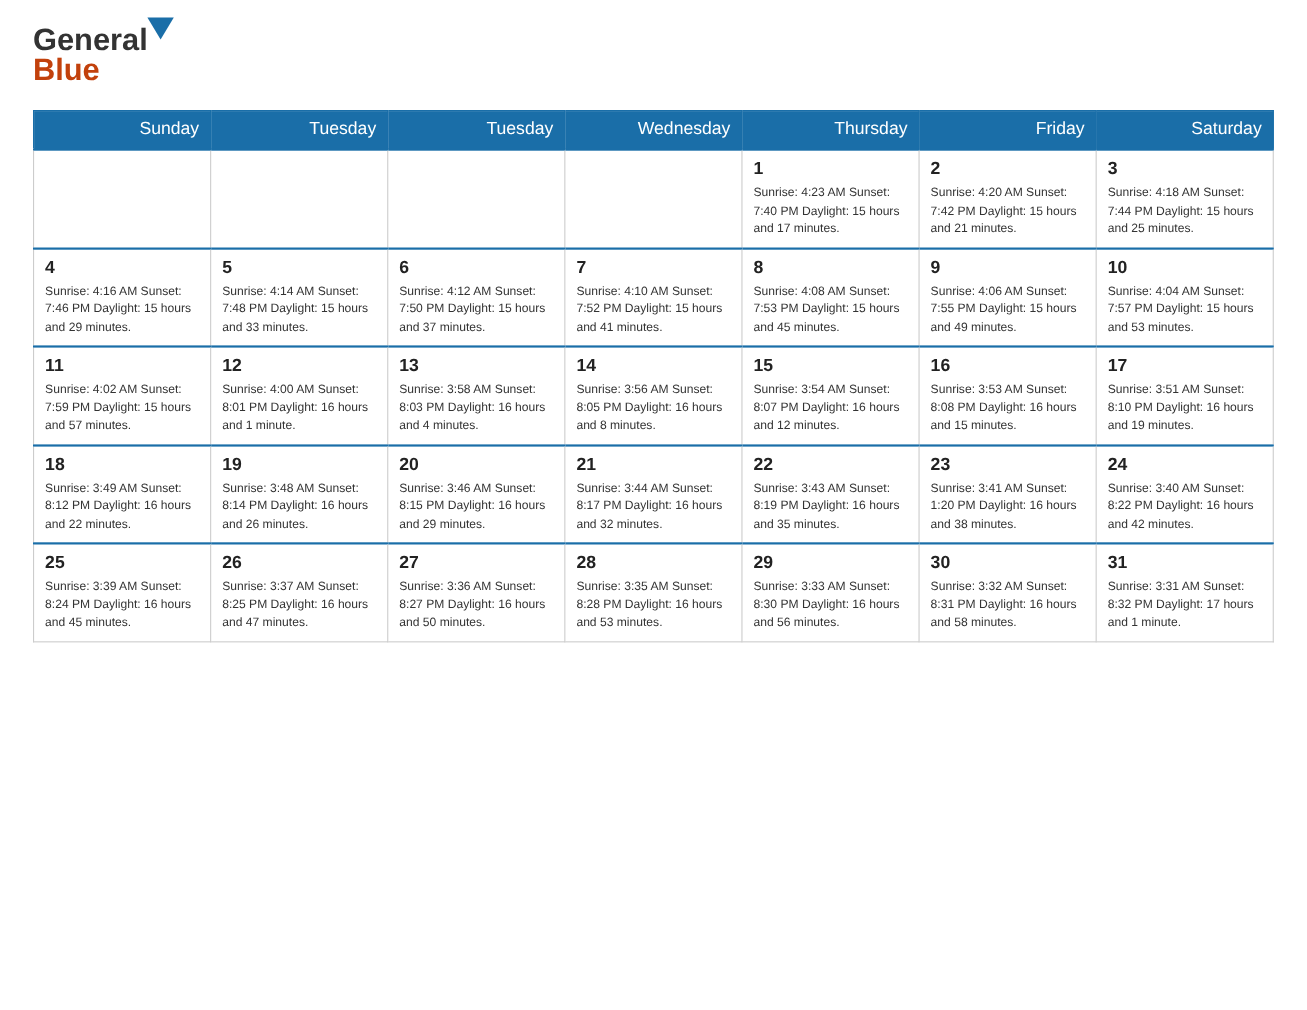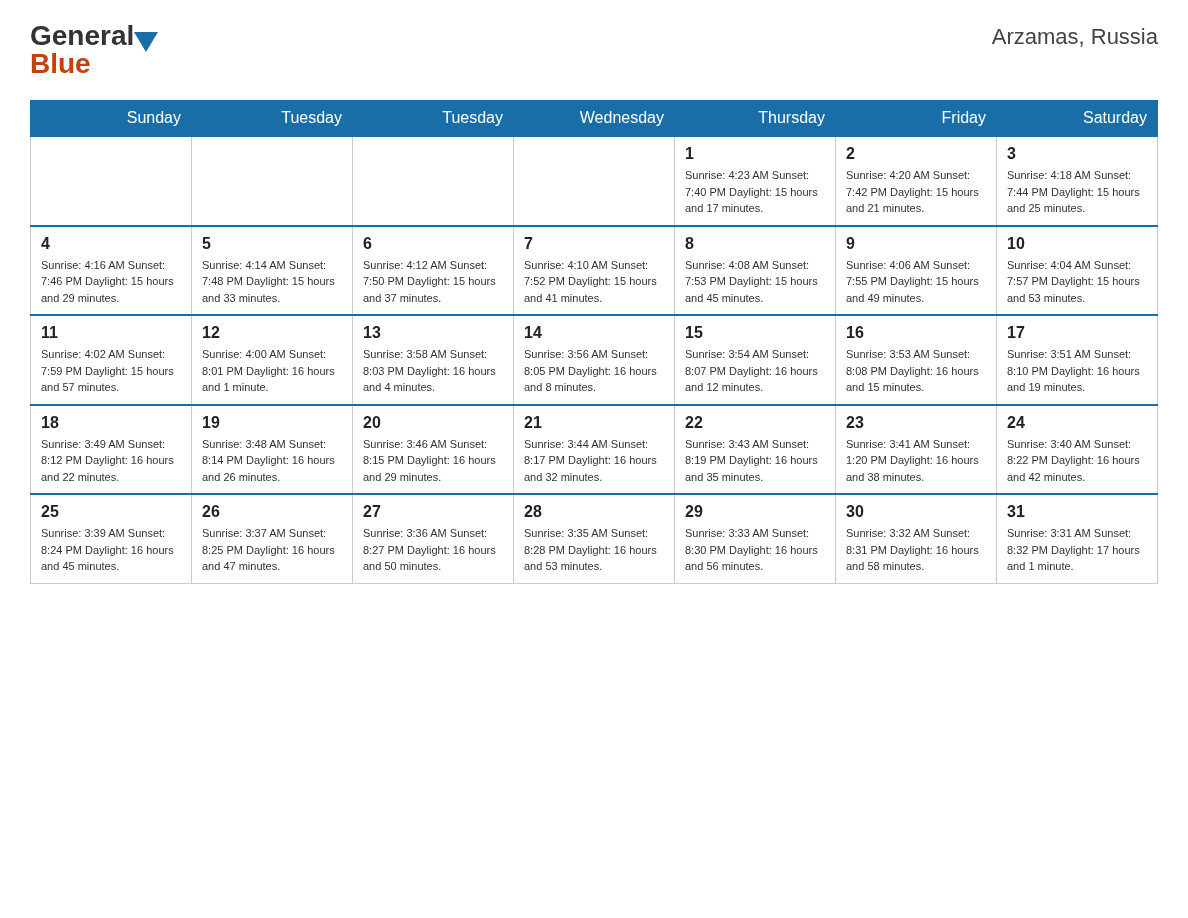--- a/index.html
+++ b/index.html
@@ -37,21 +37,21 @@
       color: #c2410c;
       display: block;
       margin-top: -4px;
     }
     .logo-wrapper {
       display: flex;
       flex-direction: column;
     }
     .logo-row1 {
       display: flex;
-      align-items: flex-end;
+      align-items: flex-start;
     }
     .title-section {
       text-align: right;
     }
     .month-year {
       font-size: 52px;
       font-weight: normal;
       color: #222;
       line-height: 1.1;
     }
@@ -108,21 +108,20 @@
 
 <div class="header">
   <div class="logo-wrapper">
     <div class="logo-row1">
       <span class="logo-text-general">General</span>
       <span class="logo-triangle"></span>
     </div>
     <span class="logo-text-blue">Blue</span>
   </div>
   <div class="title-section">
-    <div class="location">Arzamas, Russia</div>
   </div>
 </div>
 
 <table class="calendar">
   <thead>
     <tr>
     <th>Sunday</th>
         <th>Tuesday</th>
         <th>Tuesday</th>
         <th>Wednesday</th>

